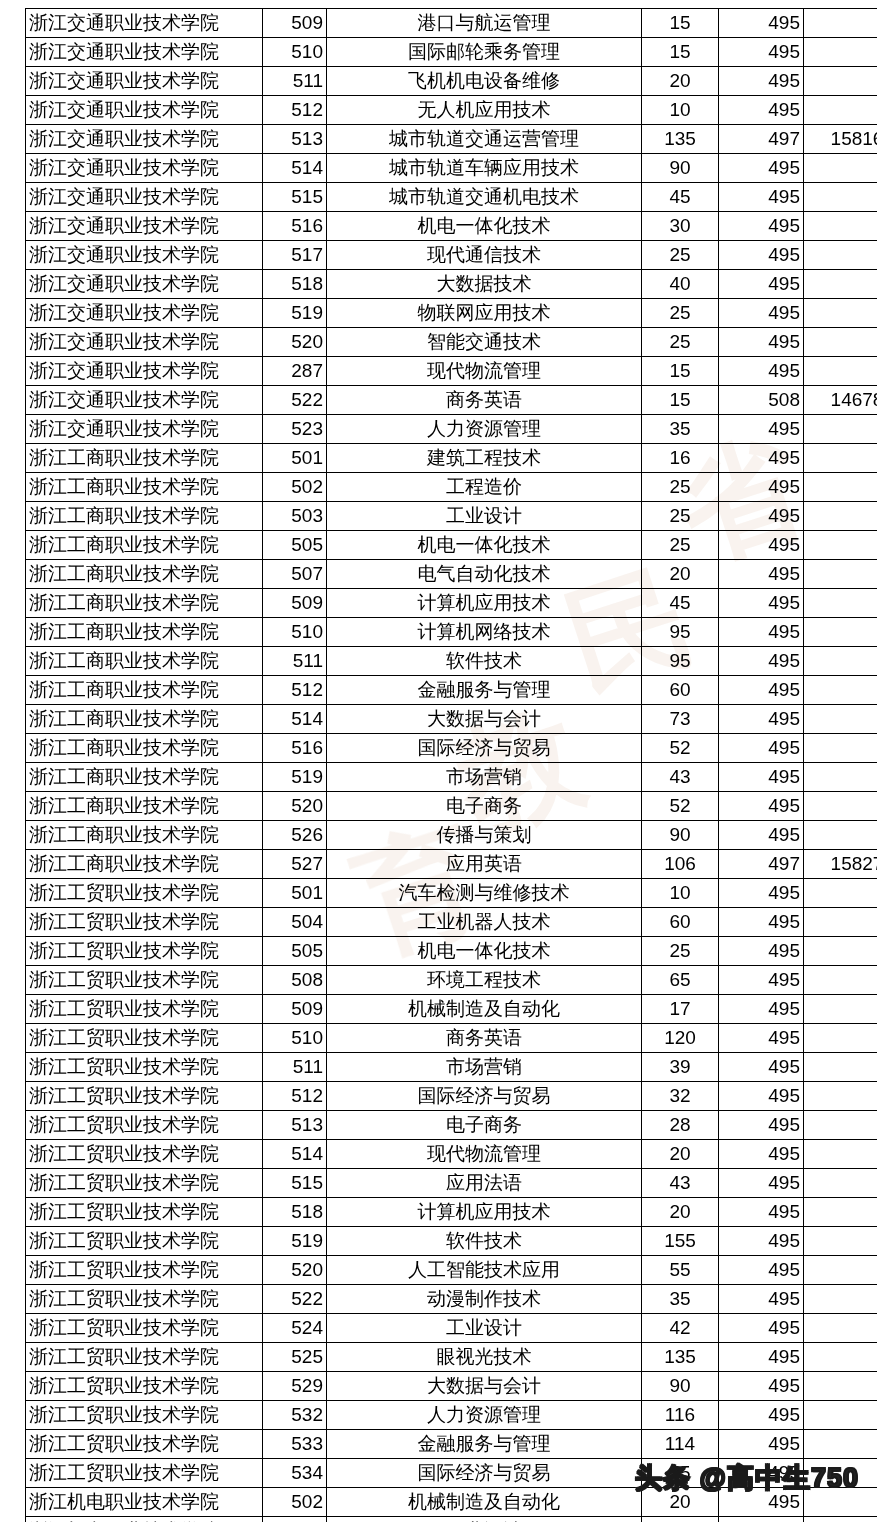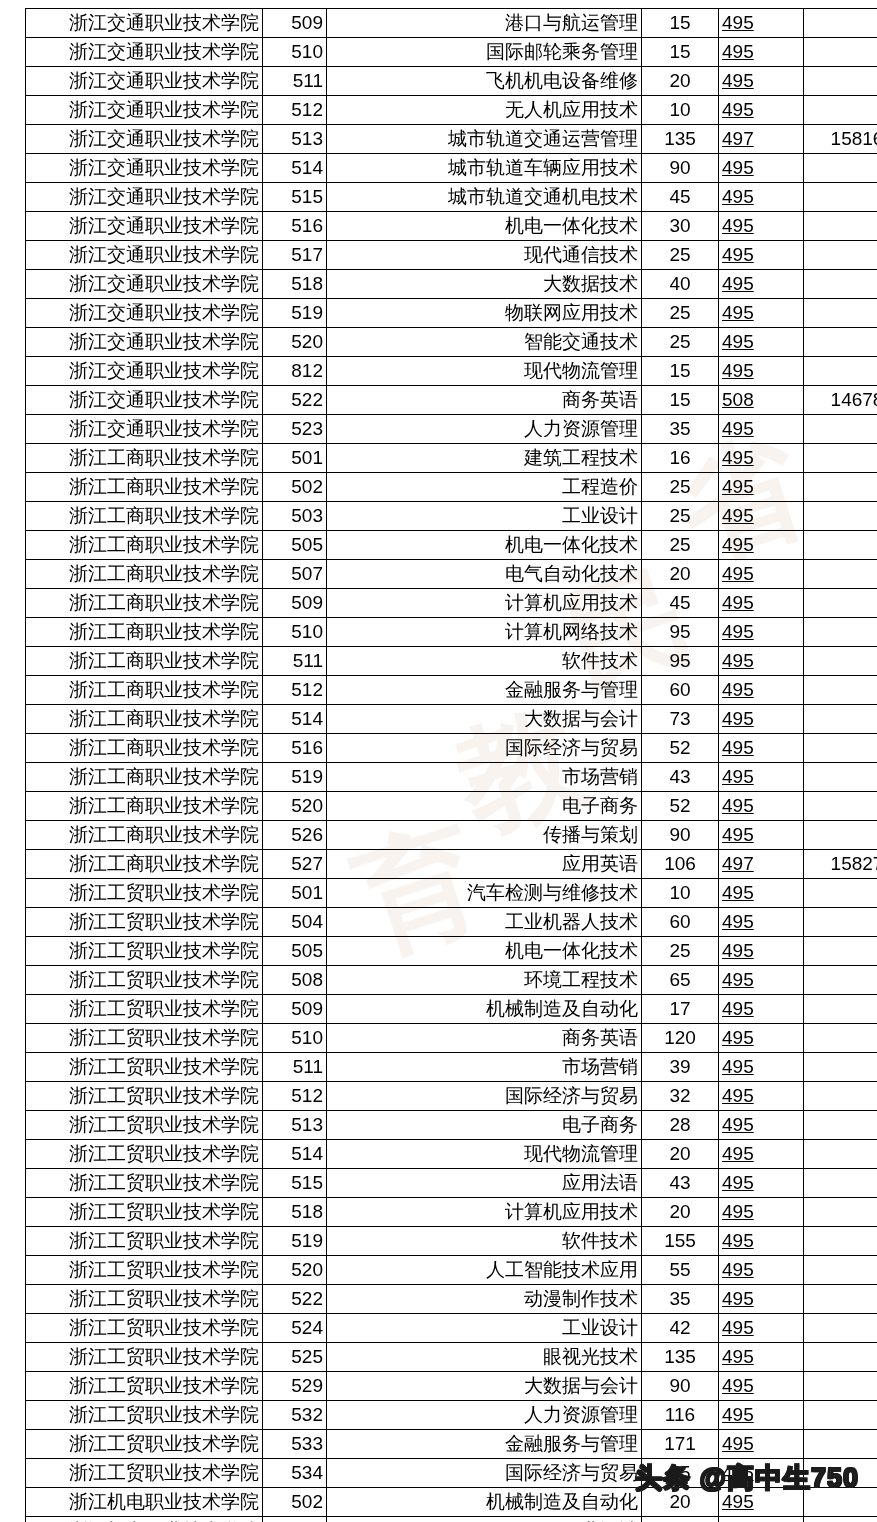--- a/index.html
+++ b/index.html
@@ -63,25 +63,25 @@
     height: 28px;
     padding: 0 3px;
     font-size: 19px;
     line-height: 28px;
     color: #000000;
     overflow: hidden;
     white-space: nowrap;
     background: transparent;
   }
 
-  td.c-school { width: 230px; text-align: right; letter-spacing: 0px; }
+  td.c-school { width: 230px; text-align: left; letter-spacing: 0px; }
   td.c-code   { width: 57px;  text-align: right; font-family: "Liberation Sans", "DejaVu Sans", sans-serif; font-size: 20px; }
-  td.c-major  { width: 308px; text-align: right; }
+  td.c-major  { width: 308px; text-align: center; }
   td.c-plan   { width: 70px;  text-align: center; font-family: "Liberation Sans", "DejaVu Sans", sans-serif; font-size: 20px; padding-right: 4px; }
-  td.c-score  { width: 78px;  text-align: left; font-family: "Liberation Sans", "DejaVu Sans", sans-serif; font-size: 20px; padding-right: 4px; text-decoration: underline; }
+  td.c-score  { width: 78px;  text-align: right; font-family: "Liberation Sans", "DejaVu Sans", sans-serif; font-size: 20px; padding-right: 4px; }
   td.c-rank   { width: 87px;  text-align: right; font-family: "Liberation Sans", "DejaVu Sans", sans-serif; font-size: 20px; padding-right: 4px; }
 
   
   #fg-watermark {
     position: absolute;
     right: 18px;
     bottom: 26px;
     z-index: 5;
     font-family: "Liberation Sans", "DejaVu Sans", sans-serif;
     font-size: 27px;
@@ -202,21 +202,21 @@
           <tr>
             <td class="c-school">浙江交通职业技术学院</td>
             <td class="c-code">520</td>
             <td class="c-major">智能交通技术</td>
             <td class="c-plan">25</td>
             <td class="c-score">495</td>
             <td class="c-rank"></td>
           </tr>
           <tr>
             <td class="c-school">浙江交通职业技术学院</td>
-            <td class="c-code">812</td>
+            <td class="c-code">287</td>
             <td class="c-major">现代物流管理</td>
             <td class="c-plan">15</td>
             <td class="c-score">495</td>
             <td class="c-rank"></td>
           </tr>
           <tr>
             <td class="c-school">浙江交通职业技术学院</td>
             <td class="c-code">522</td>
             <td class="c-major">商务英语</td>
             <td class="c-plan">15</td>
@@ -500,21 +500,21 @@
             <td class="c-code">532</td>
             <td class="c-major">人力资源管理</td>
             <td class="c-plan">116</td>
             <td class="c-score">495</td>
             <td class="c-rank"></td>
           </tr>
           <tr>
             <td class="c-school">浙江工贸职业技术学院</td>
             <td class="c-code">533</td>
             <td class="c-major">金融服务与管理</td>
-            <td class="c-plan">171</td>
+            <td class="c-plan">114</td>
             <td class="c-score">495</td>
             <td class="c-rank"></td>
           </tr>
           <tr>
             <td class="c-school">浙江工贸职业技术学院</td>
             <td class="c-code">534</td>
             <td class="c-major">国际经济与贸易</td>
             <td class="c-plan">55</td>
             <td class="c-score">495</td>
             <td class="c-rank"></td>

